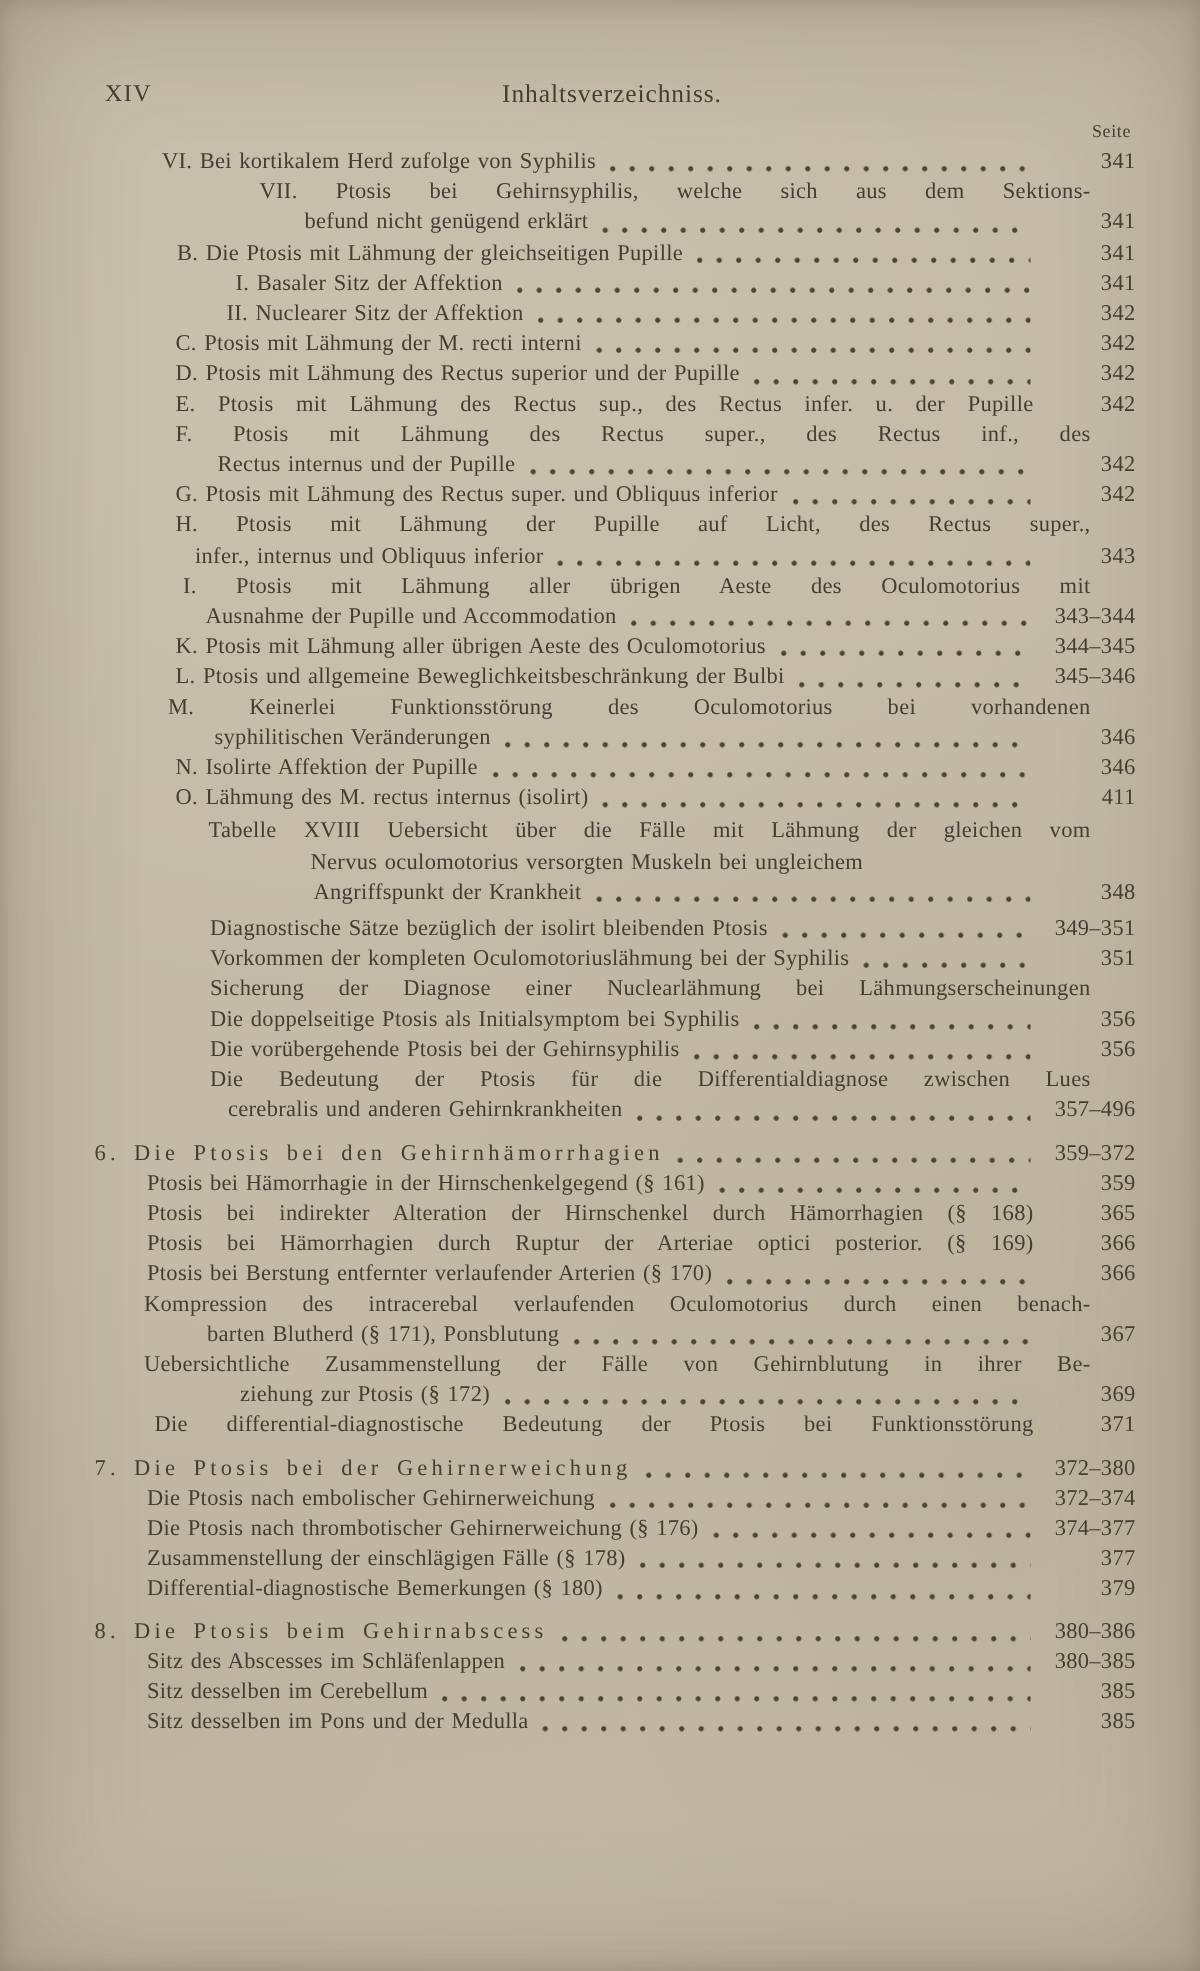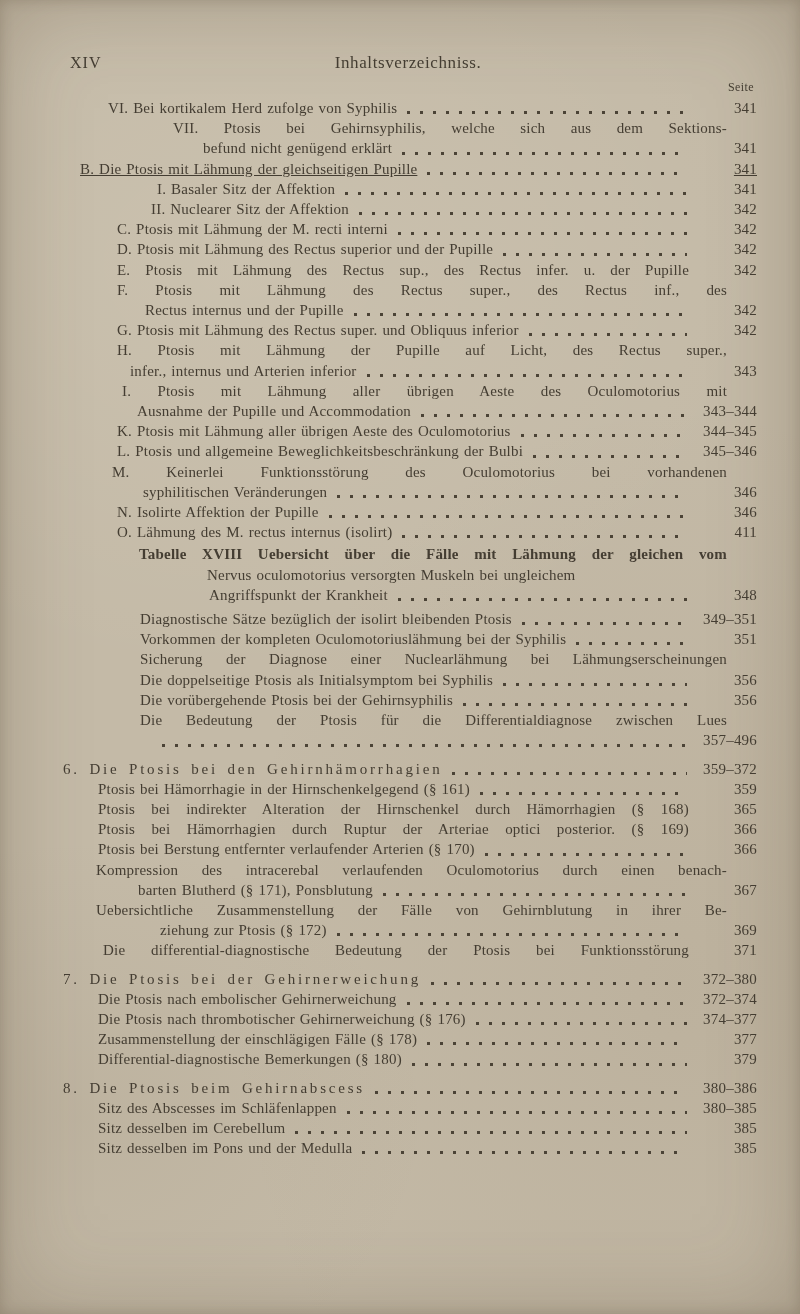--- a/index.html
+++ b/index.html
@@ -44,21 +44,21 @@
         <span class="pg">341</span>
       </div>
       <div class="line j nopg" style="padding-left: 173px;">
         <span class="t">VII. Ptosis bei Gehirnsyphilis, welche sich aus dem Sektions-</span>
       </div>
       <div class="line" style="padding-left: 203px;">
         <span class="t">befund nicht genügend erklärt</span>
         <span class="leader"></span>
         <span class="pg">341</span>
       </div>
-      <div class="line" style="padding-left: 80px; text-decoration: underline;">
+      <div class="line" style="padding-left: 118px;">
         <span class="t">B. Die Ptosis mit Lähmung der gleichseitigen Pupille</span>
         <span class="leader"></span>
         <span class="pg">341</span>
       </div>
       <div class="line" style="padding-left: 157px;">
         <span class="t">I. Basaler Sitz der Affektion</span>
         <span class="leader"></span>
         <span class="pg">341</span>
       </div>
       <div class="line" style="padding-left: 151px;">
@@ -90,21 +90,21 @@
       </div>
       <div class="line" style="padding-left: 117px;">
         <span class="t">G. Ptosis mit Lähmung des Rectus super. und Obliquus inferior</span>
         <span class="leader"></span>
         <span class="pg">342</span>
       </div>
       <div class="line j nopg" style="padding-left: 117px;">
         <span class="t">H. Ptosis mit Lähmung der Pupille auf Licht, des Rectus super.,</span>
       </div>
       <div class="line" style="padding-left: 130px;">
-        <span class="t">infer., internus und Arterien inferior</span>
+        <span class="t">infer., internus und Obliquus inferior</span>
         <span class="leader"></span>
         <span class="pg">343</span>
       </div>
       <div class="line j nopg" style="padding-left: 122px;">
         <span class="t">I. Ptosis mit Lähmung aller übrigen Aeste des Oculomotorius mit</span>
       </div>
       <div class="line" style="padding-left: 137px;">
         <span class="t">Ausnahme der Pupille und Accommodation</span>
         <span class="leader"></span>
         <span class="pg">343–344</span>
@@ -130,21 +130,21 @@
       <div class="line" style="padding-left: 117px;">
         <span class="t">N. Isolirte Affektion der Pupille</span>
         <span class="leader"></span>
         <span class="pg">346</span>
       </div>
       <div class="line" style="padding-left: 117px;">
         <span class="t">O. Lähmung des M. rectus internus (isolirt)</span>
         <span class="leader"></span>
         <span class="pg">411</span>
       </div>
-      <div class="line j nopg" style="padding-left: 139px; margin-top: 2px; font-weight: bold;">
+      <div class="line j nopg" style="padding-left: 139px; margin-top: 2px;">
         <span class="t">Tabelle XVIII Uebersicht über die Fälle mit Lähmung der gleichen vom</span>
       </div>
       <div class="line nopg" style="padding-left: 207px;">
         <span class="t">Nervus oculomotorius versorgten Muskeln bei ungleichem</span>
       </div>
       <div class="line" style="padding-left: 209px;">
         <span class="t">Angriffspunkt der Krankheit</span>
         <span class="leader"></span>
         <span class="pg">348</span>
       </div>
@@ -168,20 +168,21 @@
       </div>
       <div class="line" style="padding-left: 140px;">
         <span class="t">Die vorübergehende Ptosis bei der Gehirnsyphilis</span>
         <span class="leader"></span>
         <span class="pg">356</span>
       </div>
       <div class="line j nopg" style="padding-left: 140px;">
         <span class="t">Die Bedeutung der Ptosis für die Differentialdiagnose zwischen Lues</span>
       </div>
       <div class="line" style="padding-left: 152px;">
+        <span class="t">cerebralis und anderen Gehirnkrankheiten</span>
         <span class="leader"></span>
         <span class="pg">357–496</span>
       </div>
       <div class="line sp" style="padding-left: 63px; margin-top: 8px;">
         <span class="t">6. Die Ptosis bei den Gehirnhämorrhagien</span>
         <span class="leader"></span>
         <span class="pg">359–372</span>
       </div>
       <div class="line" style="padding-left: 98px;">
         <span class="t">Ptosis bei Hämorrhagie in der Hirnschenkelgegend (§ 161)</span>

